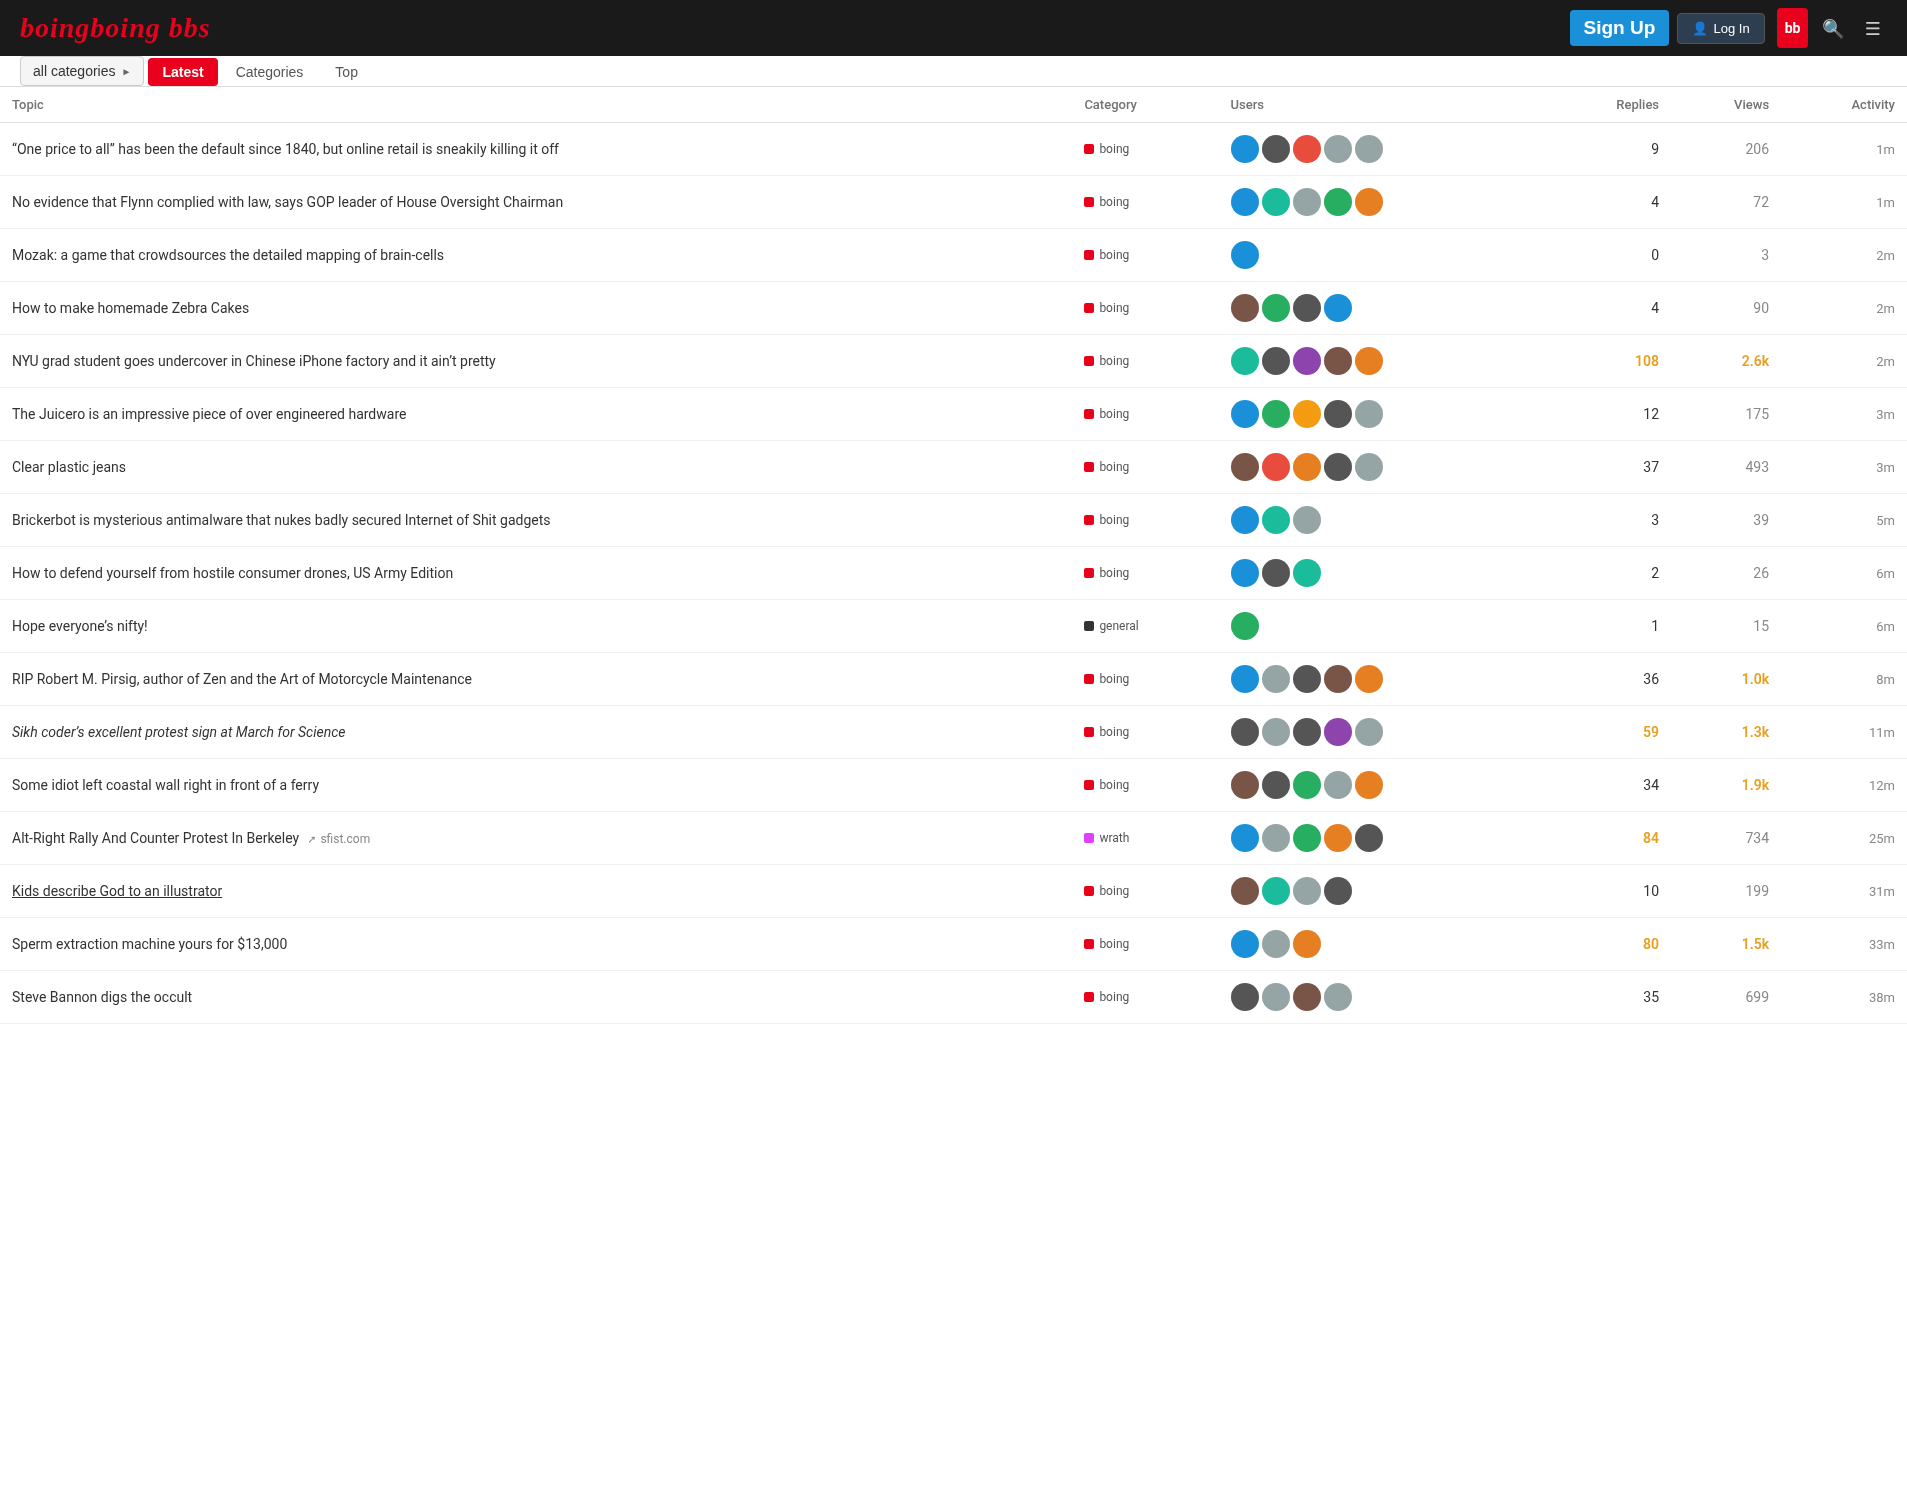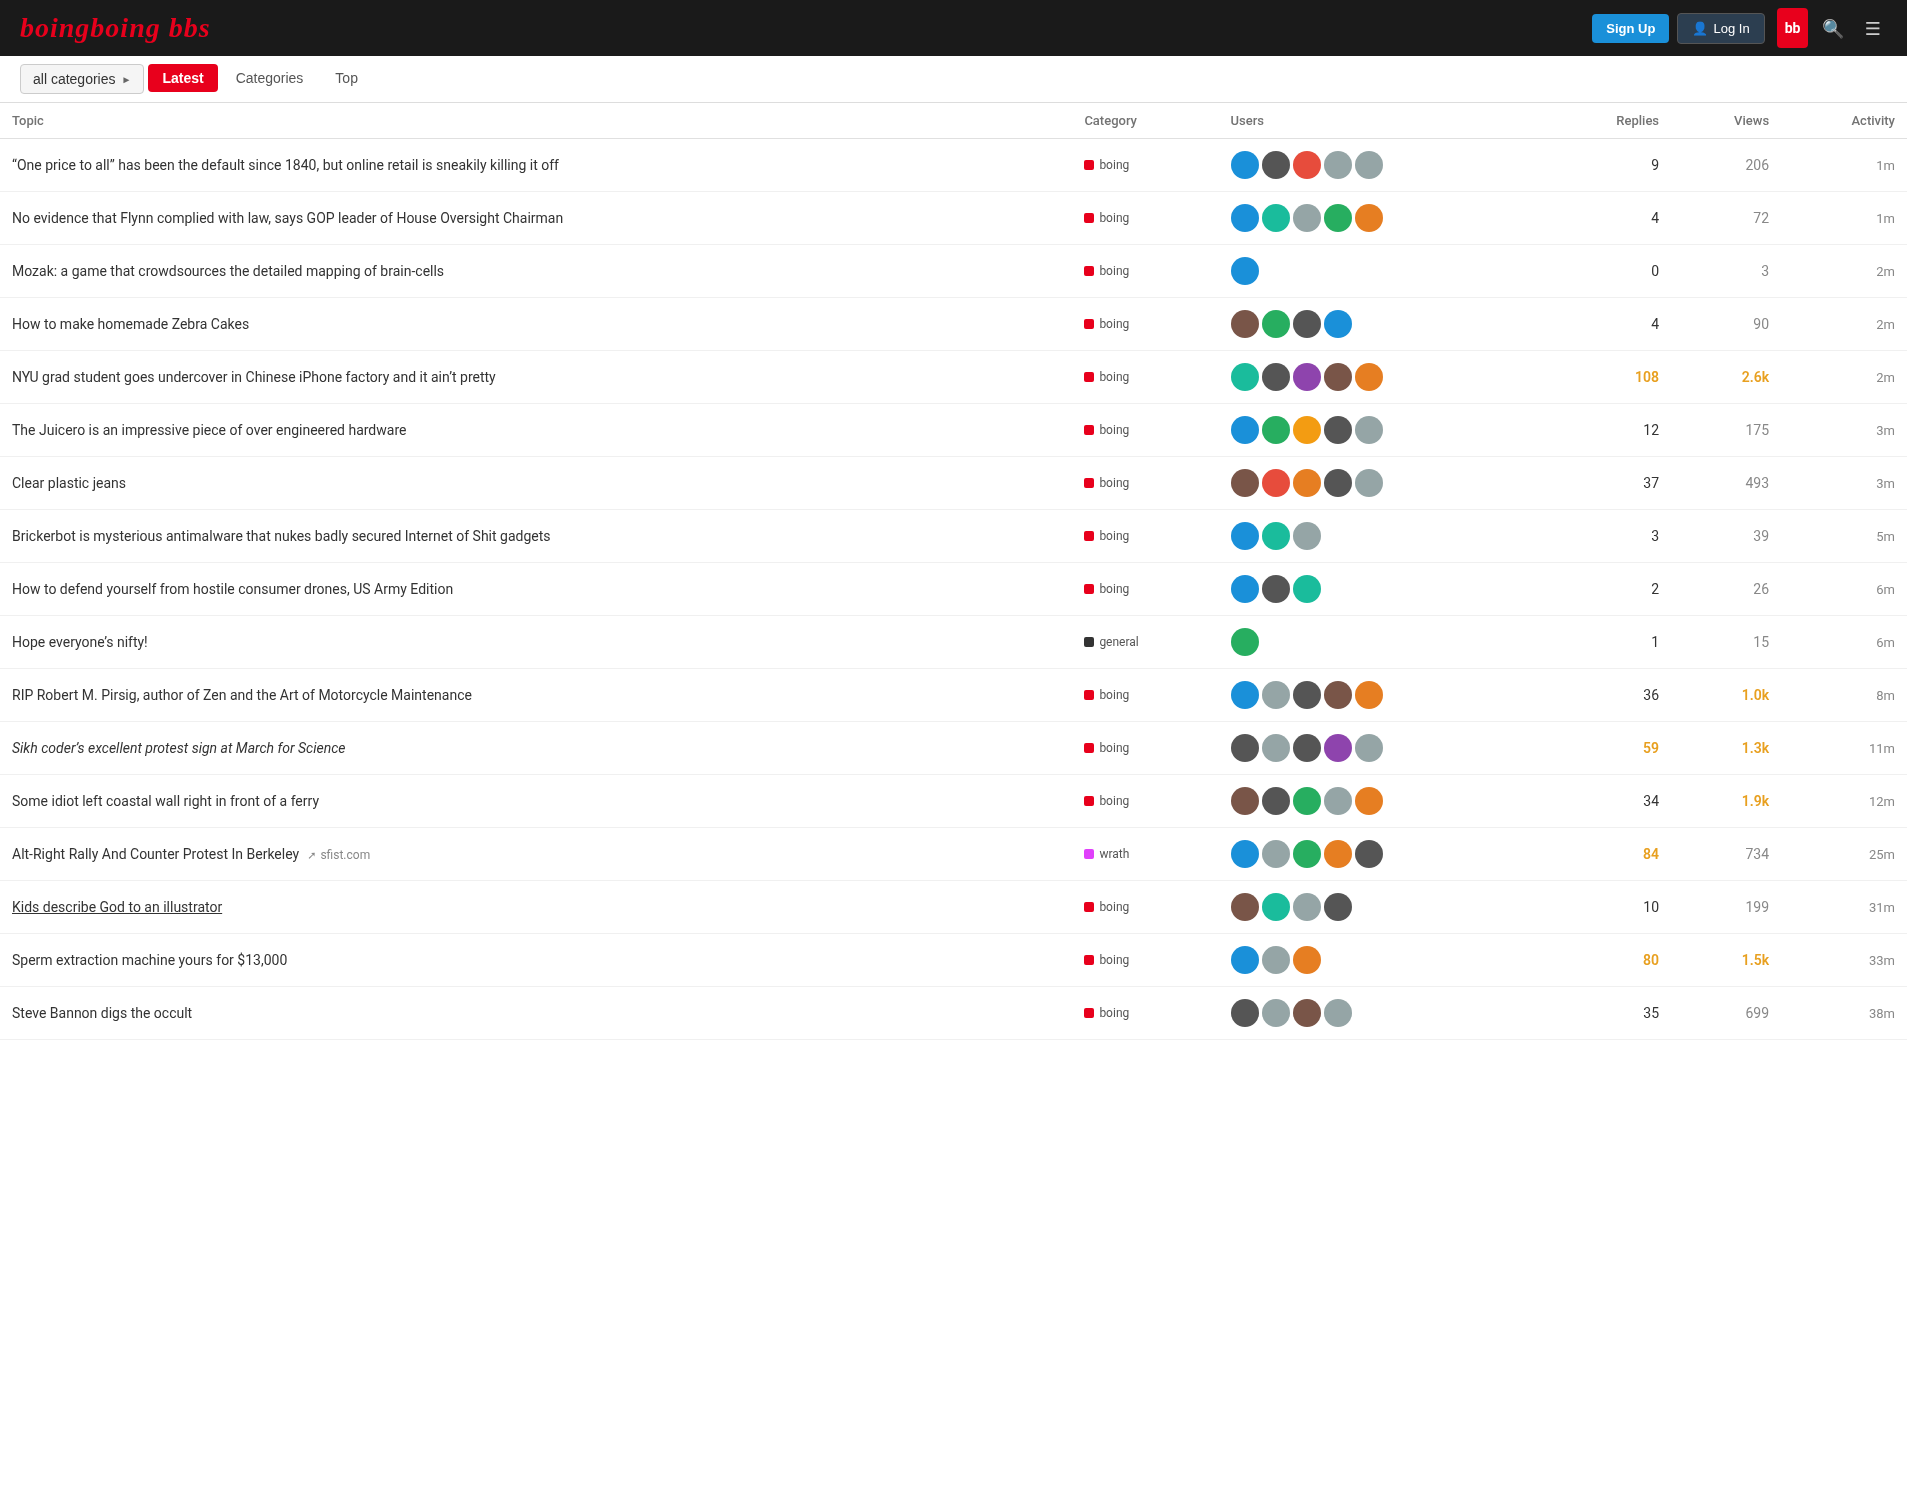--- a/index.html
+++ b/index.html
@@ -2,27 +2,27 @@
 <html><head>
   <meta charset="utf-8">
   <style>
     * { margin: 0; padding: 0; box-sizing: border-box; }
     body { font-family: -apple-system, BlinkMacSystemFont, "Segoe UI", Roboto, sans-serif; background: #fff; color: #333; font-size: 14px; }
 
     
     #header { background: #1a1a1a; padding: 0 20px; display: flex; align-items: center; height: 56px; }
     #logo { font-family: Georgia, serif; font-size: 28px; font-weight: bold; color: #e8001c; letter-spacing: 1px; margin-right: auto; text-transform: lowercase; font-style: italic; }
     .header-btns { display: flex; align-items: center; gap: 8px; }
-    .btn-signup { background: #1a90d9; color: #fff; border: none; padding: 7px 14px; border-radius: 4px; cursor: pointer; font-size: 13px; font-weight: 600; }
+    .btn-signup { background: #1a90d9; color: #fff; border: none; padding: 7px 14px; border-radius: 4px; cursor: pointer; font-size: 19px; font-weight: 600; }
     .btn-login { background: #2c3e50; color: #fff; border: 1px solid #555; padding: 7px 14px; border-radius: 4px; cursor: pointer; font-size: 13px; display: flex; align-items: center; gap: 5px; }
     .bb-badge { background: #e8001c; color: #fff; padding: 12px 8px; border-radius: 4px; font-weight: bold; font-size: 14px; margin-left: 4px; }
     .header-icon { color: #ccc; font-size: 18px; cursor: pointer; padding: 4px 6px; }
 
     
-    #nav-bar { padding: 8px 20px; border-bottom: 1px solid #ddd; display: flex; align-items: flex-start; gap: 4px; }
+    #nav-bar { padding: 0 20px; border-bottom: 1px solid #ddd; display: flex; align-items: flex-end; gap: 4px; }
     .all-categories-btn { border: 1px solid #ccc; background: #f5f5f5; padding: 6px 12px; border-radius: 4px; cursor: pointer; font-size: 14px; display: flex; align-items: center; gap: 6px; color: #333; }
     .all-categories-btn .arrow { font-size: 10px; color: #666; }
     .nav-tab { padding: 6px 14px; border-radius: 4px; cursor: pointer; font-size: 14px; color: #555; background: none; border: none; }
     .nav-tab.active { background: #e8001c; color: #fff; font-weight: 600; }
 
     
     #topic-table { width: 100%; border-collapse: collapse; }
     #topic-table thead th { padding: 10px 12px; text-align: left; color: #737373; font-size: 13px; font-weight: 500; border-bottom: 1px solid #e0e0e0; }
     #topic-table thead th.right { text-align: right; }
     #topic-table tbody tr { border-bottom: 1px solid #f0f0f0; }

